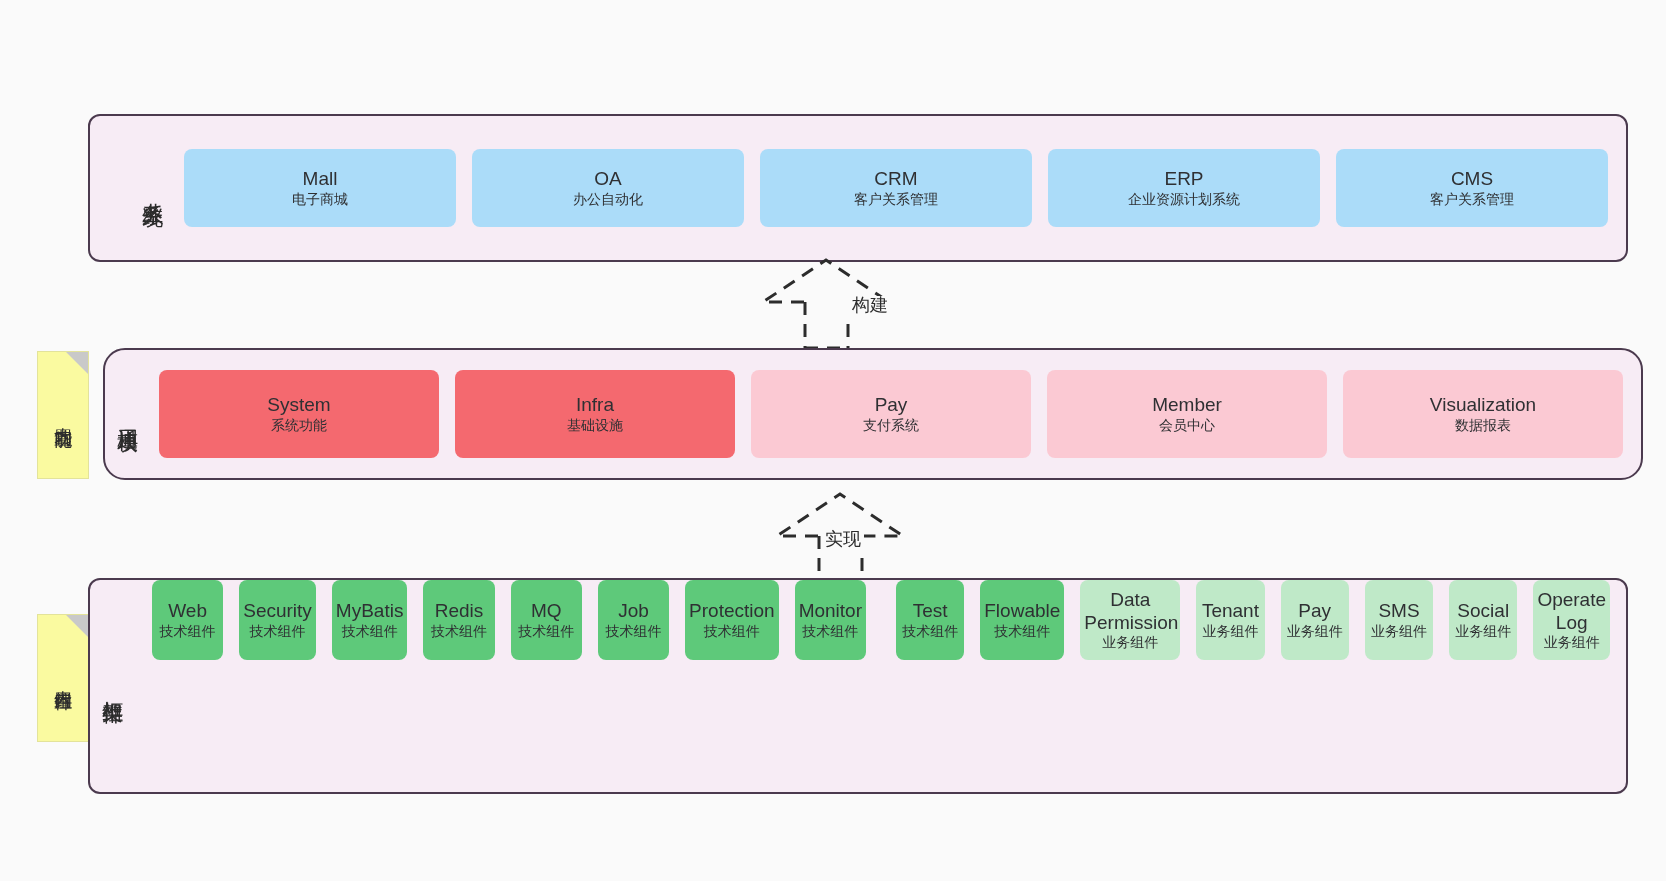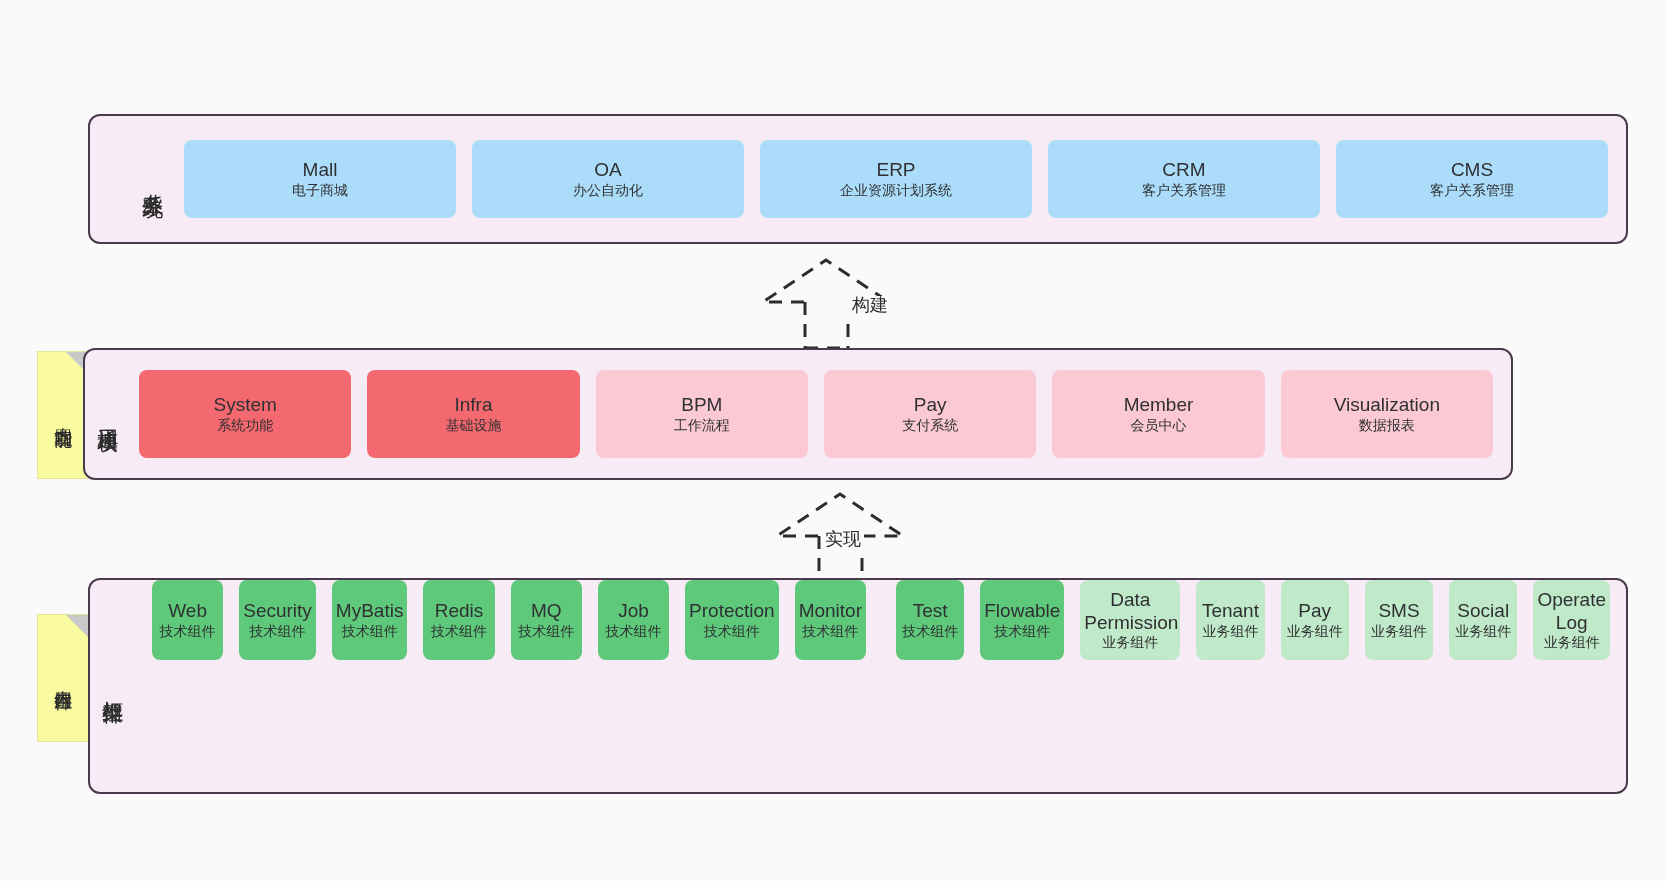--- a/index.html
+++ b/index.html
@@ -122,45 +122,45 @@
     font-size: 18px;
     color: #2c2c2c;
     padding: 0 3px;
     line-height: 1.1;
     white-space: nowrap;
   }
 </style>
 </head>
 <body>
 
-<div class="layer" style="left:88px; top:114px; width:1540px; height:130px;padding-left:40px;">
+<div class="layer" style="left:88px; top:114px; width:1540px; height:148px;padding-left:40px;">
   <div class="layer-title">业务系统</div>
   <div class="cards">
     <div class="cell">
       <div class="card blue">
         <span class="en">Mall</span>
         <span class="cn">电子商城</span>
       </div>
     </div>
     <div class="cell">
       <div class="card blue">
         <span class="en">OA</span>
         <span class="cn">办公自动化</span>
       </div>
     </div>
     <div class="cell">
       <div class="card blue">
+        <span class="en">CRM</span>
+        <span class="cn">客户关系管理</span>
+      </div>
+    </div>
+    <div class="cell">
+      <div class="card blue">
         <span class="en">ERP</span>
         <span class="cn">企业资源计划系统</span>
-      </div>
-    </div>
-    <div class="cell">
-      <div class="card blue">
-        <span class="en">CRM</span>
-        <span class="cn">客户关系管理</span>
       </div>
     </div>
     <div class="cell">
       <div class="card blue">
         <span class="en">CMS</span>
         <span class="cn">客户关系管理</span>
       </div>
     </div>
   </div>
 </div>
@@ -173,39 +173,33 @@
     <line x1="49" y1="90" x2="92" y2="90" stroke="#2c2c2c" stroke-width="3" stroke-dasharray="13 9"></line>
   </svg>
   <div class="arrow-label" style="left:52px; top:38px;padding-left:44px;">构建</div>
 </div>
 
 <div class="note" style="left:37px; top:351px; width:52px; height:128px;">
   <span class="fold"></span>
   <span>内置功能</span>
 </div>
 
-<div class="layer" style="left:83px; top:348px; width:1430px; height:132px;">
+<div class="layer" style="left:103px; top:348px; width:1540px; height:132px;border-radius:22px;">
   <div class="layer-title">通用模块</div>
   <div class="cards">
     <div class="cell">
       <div class="card red">
         <span class="en">System</span>
         <span class="cn">系统功能</span>
       </div>
     </div>
     <div class="cell">
       <div class="card red">
         <span class="en">Infra</span>
         <span class="cn">基础设施</span>
-      </div>
-    </div>
-    <div class="cell">
-      <div class="card pink">
-        <span class="en">BPM</span>
-        <span class="cn">工作流程</span>
       </div>
     </div>
     <div class="cell">
       <div class="card pink">
         <span class="en">Pay</span>
         <span class="cn">支付系统</span>
       </div>
     </div>
     <div class="cell">
       <div class="card pink">

